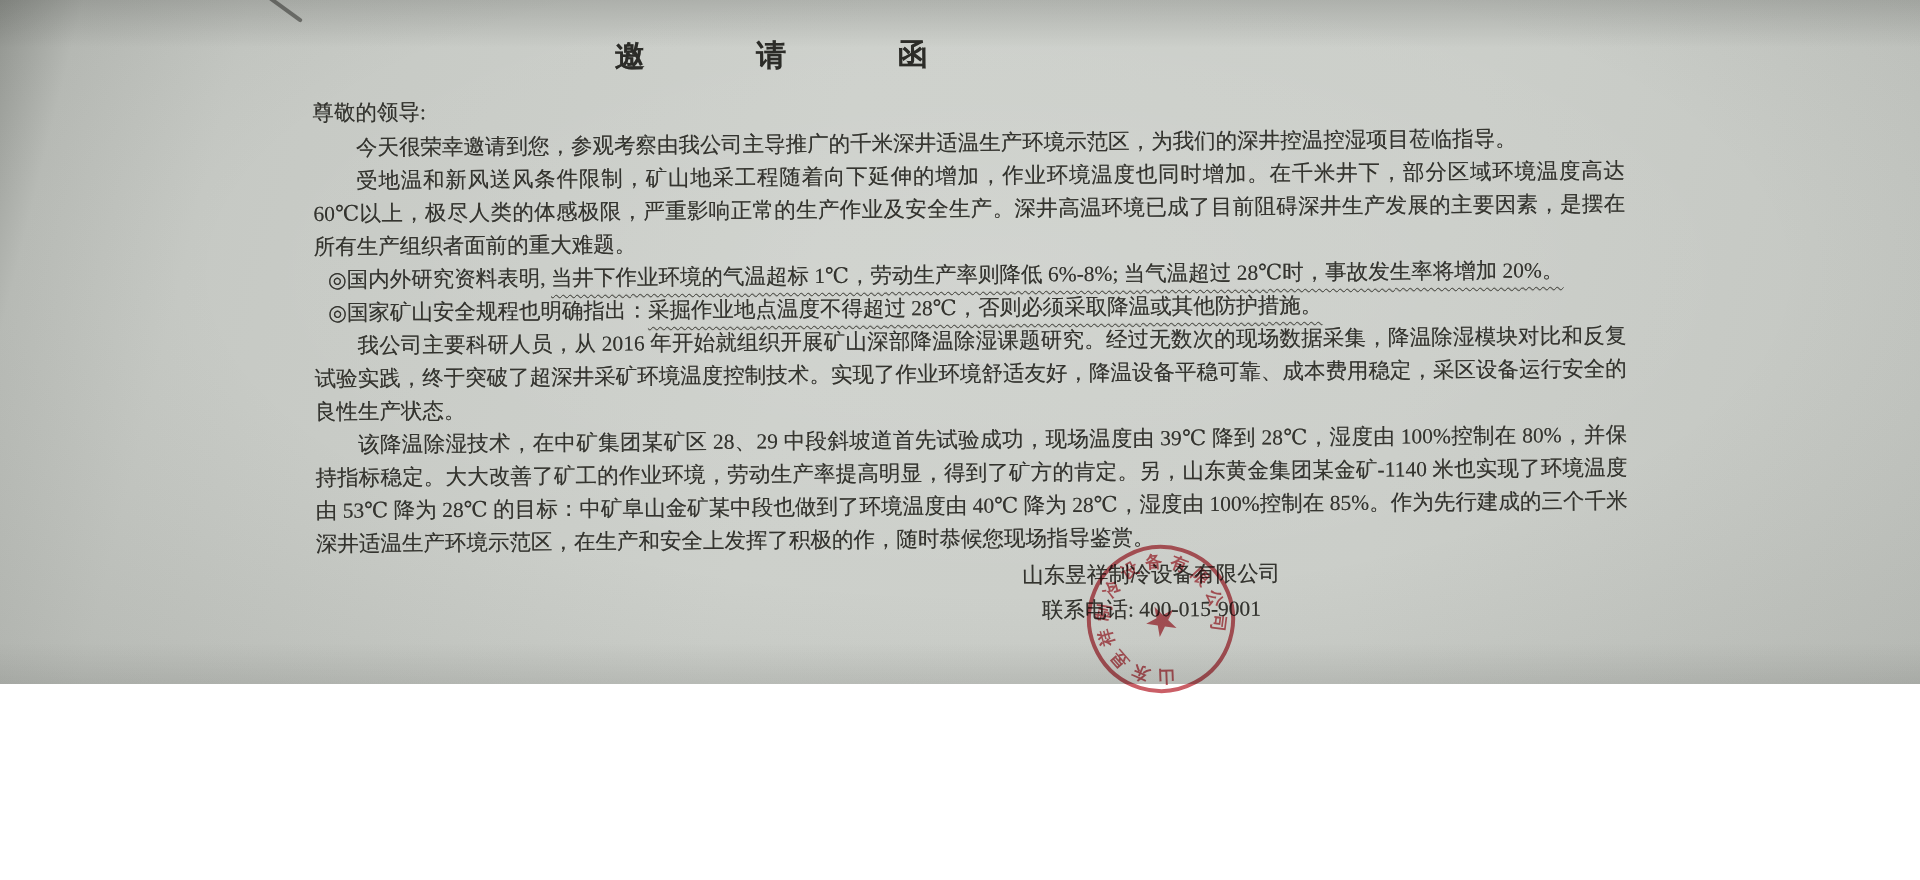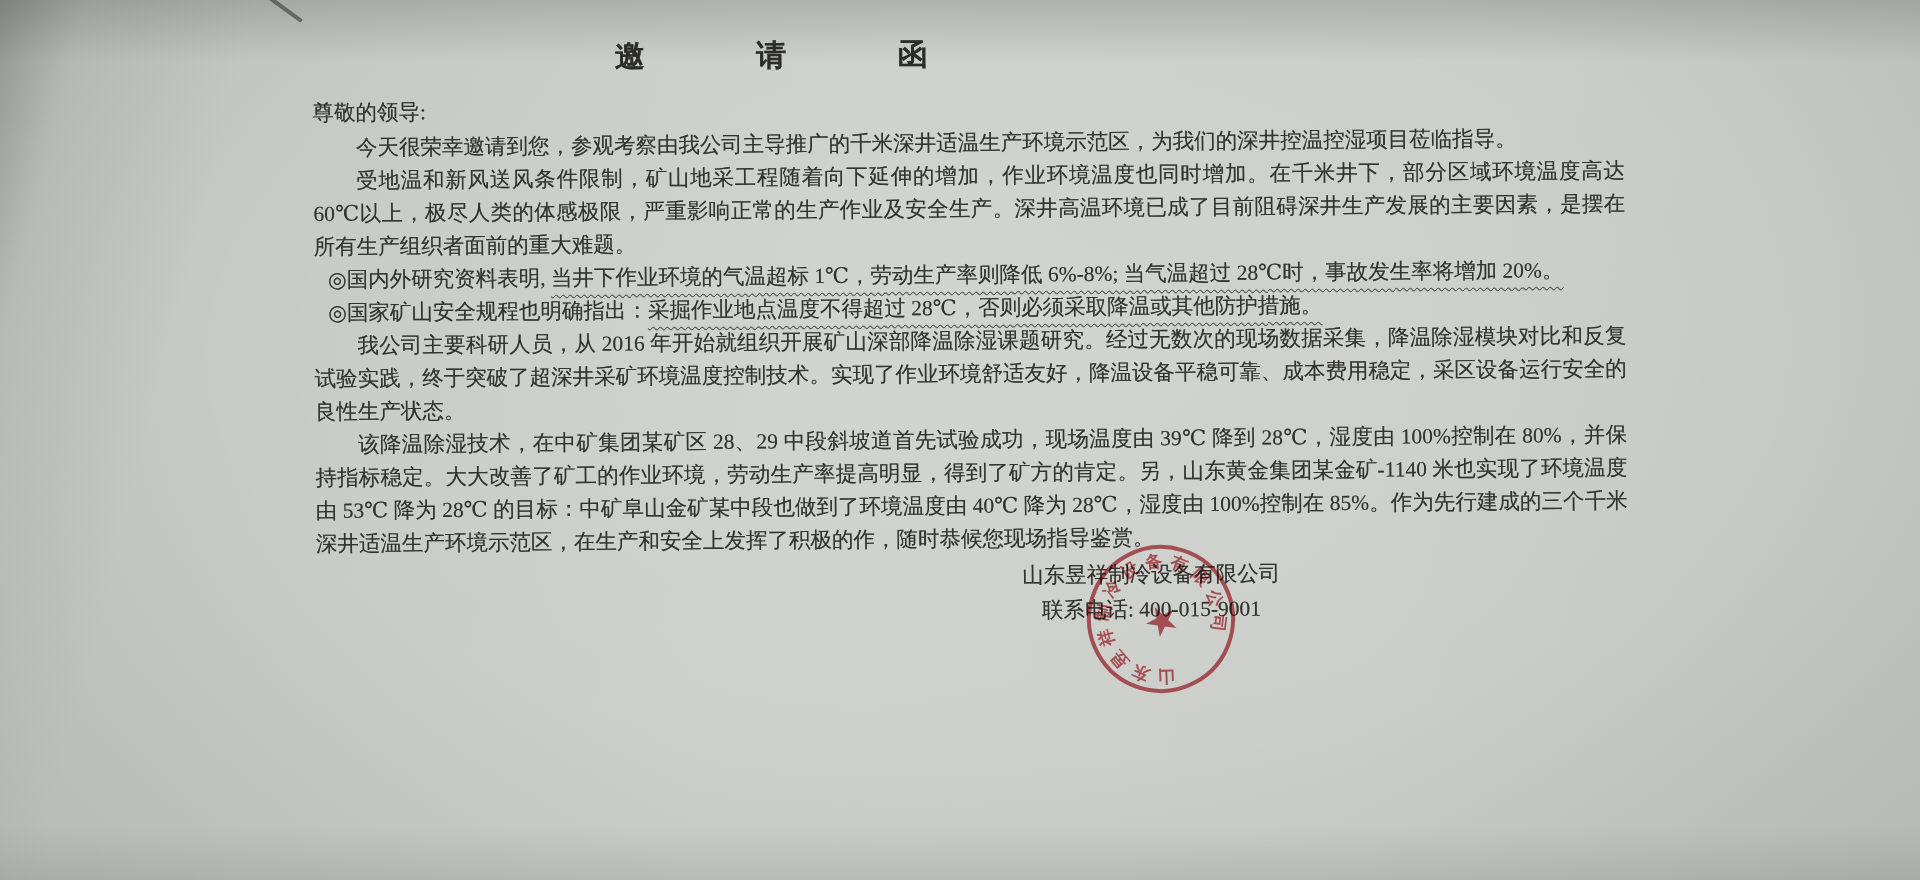--- a/index.html
+++ b/index.html
@@ -1,21 +1,21 @@
 <!DOCTYPE html>
 <html><head>
 <meta charset="utf-8">
 <style>
   html,body{margin:0;padding:0;}
   body{
     width:1920px;height:880px;overflow:hidden;
     font-family:"Liberation Serif","DejaVu Serif",serif;
   }
   .page{
-    position:relative;width:1920px;height:880px;
+    position:relative;width:1920px;height:684px;
     background:
       linear-gradient(104deg,#989b96 0%,#bcbfba 4%,#c6c9c4 12%,#cdd0cb 42%,#cbcec9 72%,#c3c6c1 100%);
   }
   .page::before{
     content:"";position:absolute;inset:0;pointer-events:none;
     background:
       linear-gradient(180deg,rgba(55,57,53,.20) 0%,rgba(55,57,53,0) 7%),
       linear-gradient(0deg,rgba(55,57,53,.10) 0%,rgba(55,57,53,0) 6%),
       radial-gradient(ellipse at 52% 40%,rgba(255,255,255,.10) 0%,rgba(255,255,255,0) 55%,rgba(40,42,38,.10) 100%);
   }

